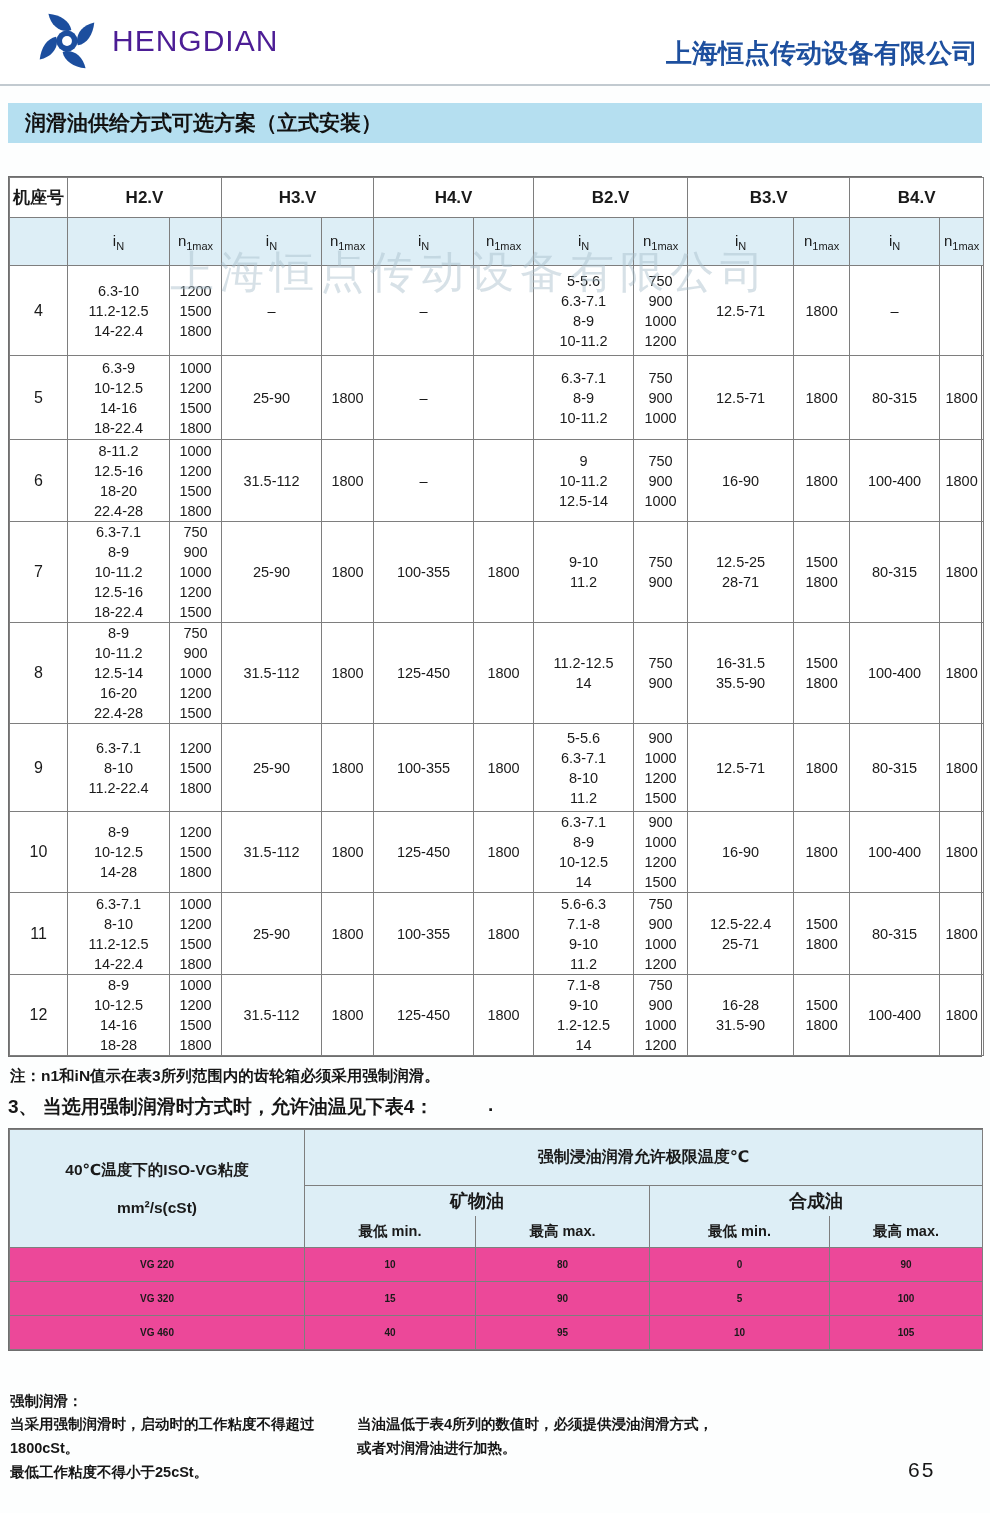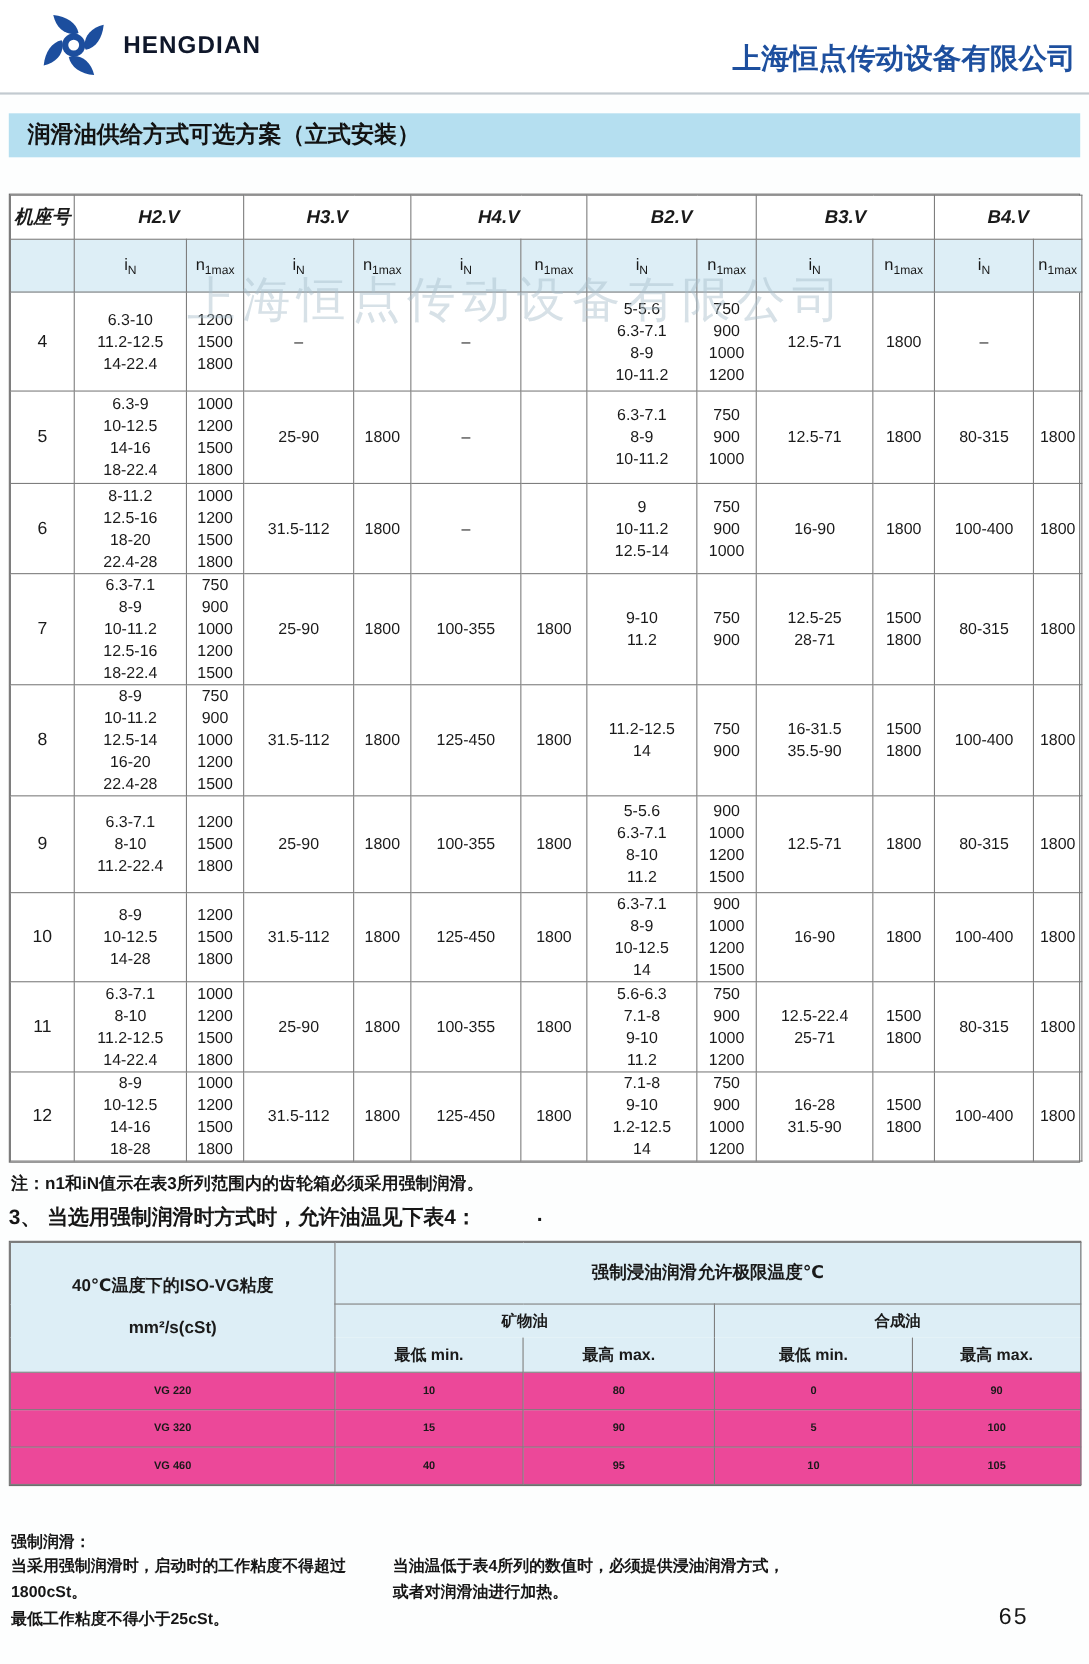--- a/index.html
+++ b/index.html
@@ -6,51 +6,51 @@
   html,body { width:990px; }
   body {
     position:relative; width:990px; height:1513px; background:#fdfefe;
     font-family:"Liberation Sans","DejaVu Sans",sans-serif; color:#161616; overflow:hidden;
   }
   
   .page-header { position:absolute; top:0; left:0; width:990px; height:86px;
     border-bottom:2px solid #c2cad0; background:#fff; }
   .logo-wrap { position:absolute; top:10px; left:36px; display:flex; align-items:center; gap:14px; }
   .logo-mark { width:62px; height:62px; }
-  .logo-text { font-size:22px; font-weight:700; color:#0f172a; letter-spacing:1px; }
+  .logo-text { font-size:30px; font-weight:400; color:#4c1d95; letter-spacing:1px; }
   .company-name { position:absolute; top:36px; right:12px; font-size:26px; font-weight:700; color:#1d4f9e; }
   
   .title-bar { position:absolute; top:103px; left:8px; width:974px; height:40px;
     background:#b5dff0; line-height:40px; padding-left:17px; font-size:21px; font-weight:700; color:#121212; }
   
   .t3-wrap { position:absolute; top:176px; left:8px; width:974px; border:1px solid #6e6e6e; background:#fff; }
   .t3-caption { height:38px; line-height:38px; padding-left:10px; background:#e3f1f8;
     font-size:16px; font-weight:700; border-bottom:1px solid #6e6e6e; }
   table { border-collapse:collapse; width:100%; table-layout:fixed; }
   td { border:1px solid #7e7e7e; text-align:center; vertical-align:middle;
     font-size:14.5px; color:#1a1a1a; }
-  .t3-grouphead { height:40px; font-size:17px; font-weight:700; background:#fff;font-style:italic; }
+  .t3-grouphead { height:40px; font-size:17px; font-weight:700; background:#fff; }
   .t3-subrow td { height:48px; background:#ddeef6; font-size:15px; }
   sub { font-size:11px; }
   .pre { white-space:pre-line; line-height:20px; }
   .t3-size { font-size:16px; }
   
   .watermark { position:absolute; top:243px; left:170px; width:800px; font-size:44px;
     letter-spacing:6px; color:#a8becb; opacity:0.45; white-space:nowrap; pointer-events:none; z-index:5; }
   
   .note-line { position:absolute; top:1066px; left:10px; font-size:15.5px; font-weight:700; }
   .section3-line { position:absolute; top:1094px; left:8px; font-size:19px; font-weight:700; }
   .stray-dot { position:absolute; top:1094px; left:488px; font-size:19px; font-weight:700; }
   
   .t4-wrap { position:absolute; top:1128px; left:8px; width:975px; border:1px solid #6e6e6e; background:#fff; }
   .t4-caption { height:34px; line-height:34px; padding-left:10px; background:#ddeef6;
     font-size:16px; font-weight:700; border-bottom:1px solid #6e6e6e; }
   .t4-left { background:#ddeef6; font-size:15.5px; font-weight:700; line-height:38px; }
   .t4-group { height:56px; background:#ddeef6; font-size:16px; font-weight:700; }
-  .t4-oil { height:30px; background:#ddeef6; font-size:14px; font-weight:700; border-bottom:none; }
+  .t4-oil { height:30px; background:#ddeef6; font-size:18px; font-weight:700; border-bottom:none; }
   .t4-minmax { height:32px; background:#ddeef6; font-size:14.5px; font-weight:700; border-top:none; }
   .t4-row td { height:34px; background:#ec4899; font-size:10px; font-weight:700; }
   
   .footer-heading { position:absolute; top:1392px; left:10px; font-size:14.5px; font-weight:700; }
   .footer-left { position:absolute; top:1412px; left:10px; width:350px; font-size:14.5px;
     font-weight:700; white-space:pre-line; line-height:24px; }
   .footer-right { position:absolute; top:1412px; left:357px; width:400px; font-size:14.5px;
     font-weight:700; white-space:pre-line; line-height:24px; }
   .page-number { position:absolute; top:1458px; left:908px; font-size:21px; letter-spacing:2px; }
 </style>

